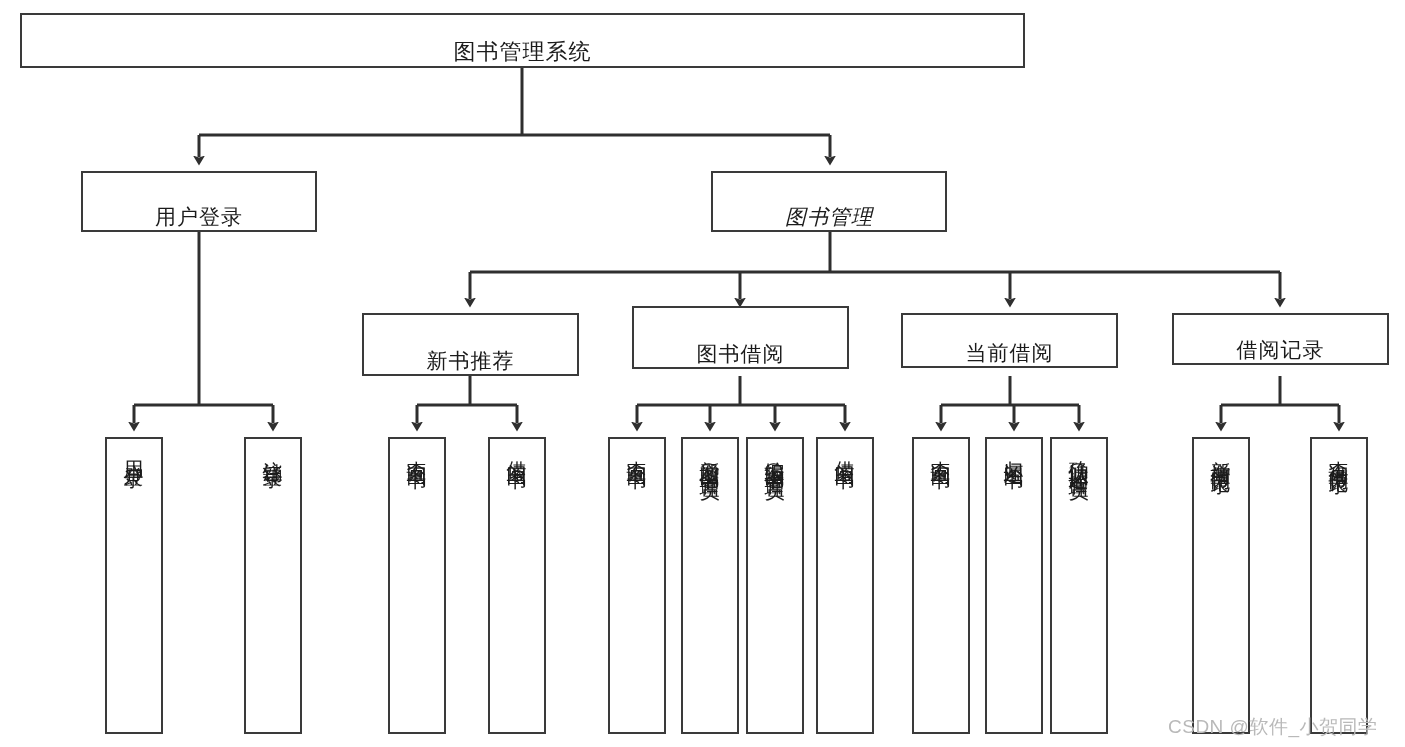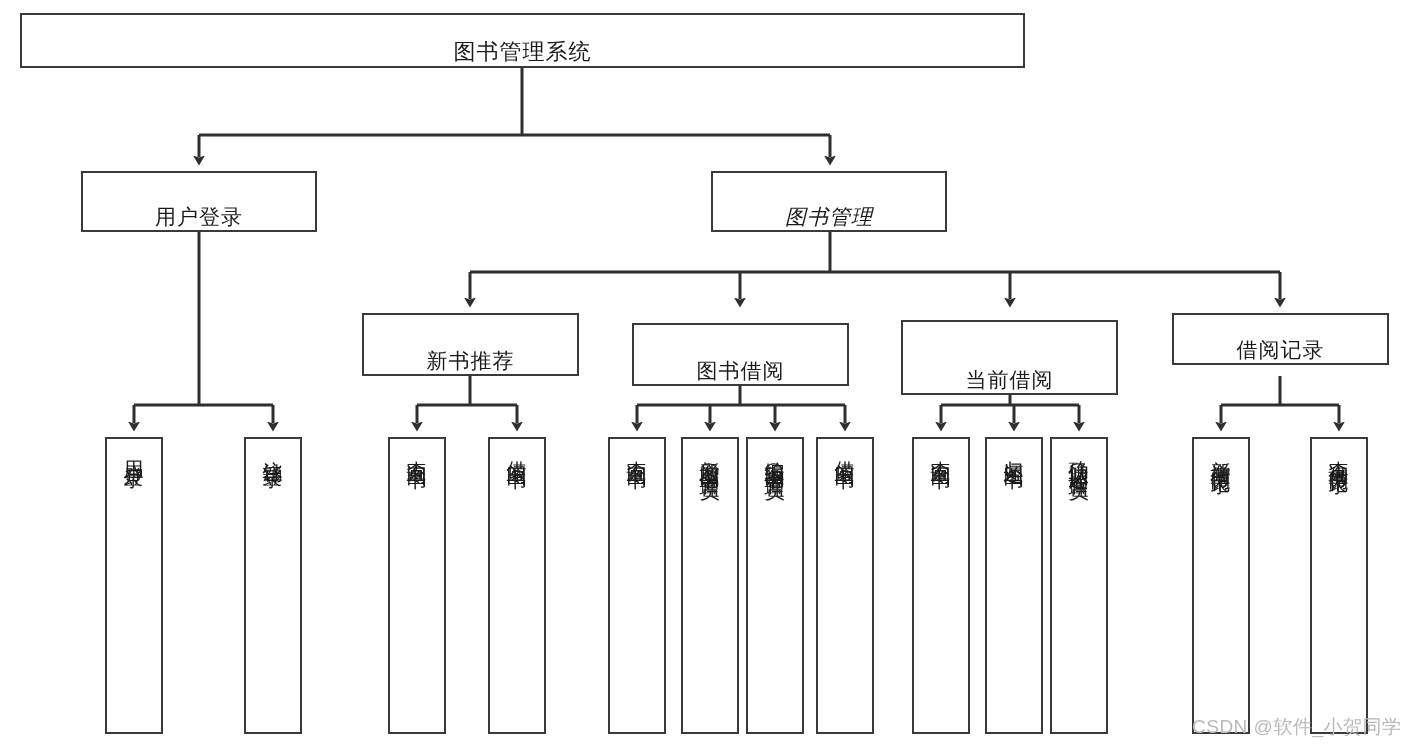--- a/index.html
+++ b/index.html
@@ -133,24 +133,24 @@
   <div class="node horiz" style="left:81px; top:171px; width:236px; height:61px;">
     <span class="label">用户登录</span>
   </div>
   <div class="node horiz" style="left:711px; top:171px; width:236px; height:61px;font-style:italic;">
     <span class="label">图书管理</span>
   </div>
 
   <div class="node horiz" style="left:362px; top:313px; width:217px; height:63px;">
     <span class="label">新书推荐</span>
   </div>
-  <div class="node horiz" style="left:632px; top:323px; width:217px; height:63px;">
+  <div class="node horiz" style="left:632px; top:306px; width:217px; height:63px;">
     <span class="label">图书借阅</span>
   </div>
-  <div class="node horiz" style="left:901px; top:320px; width:217px; height:75px;">
+  <div class="node horiz" style="left:901px; top:313px; width:217px; height:55px;">
     <span class="label">当前借阅</span>
   </div>
   <div class="node horiz" style="left:1172px; top:313px; width:217px; height:52px;">
     <span class="label">借阅记录</span>
   </div>
 
   <div class="node vert" style="left:105px; top:437px; width:58px; height:297px;">
     <span class="label">用户登录</span>
   </div>
   <div class="node vert" style="left:244px; top:437px; width:58px; height:297px;">
@@ -187,15 +187,15 @@
     <span class="label">确认归还（管理员）</span>
   </div>
 
   <div class="node vert" style="left:1192px; top:437px; width:58px; height:297px;">
     <span class="label">新增借阅记录</span>
   </div>
   <div class="node vert" style="left:1310px; top:437px; width:58px; height:297px;">
     <span class="label">查询借阅记录</span>
   </div>
 
-  <div class="watermark" style="left:1192px; top:714px;">CSDN @软件_小贺同学</div>
+  <div class="watermark" style="left:1168px; top:714px;">CSDN @软件_小贺同学</div>
 
 </div>
 
 </body></html>

